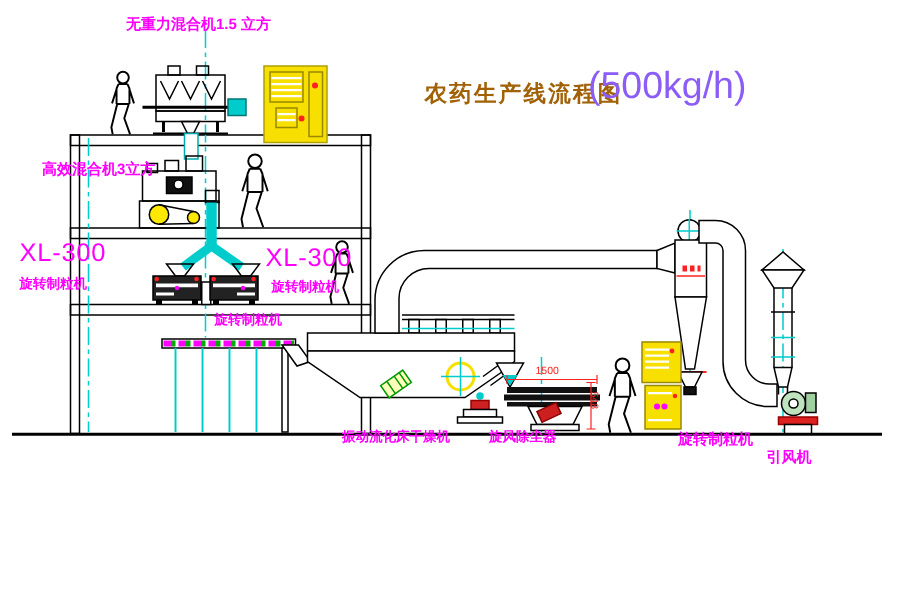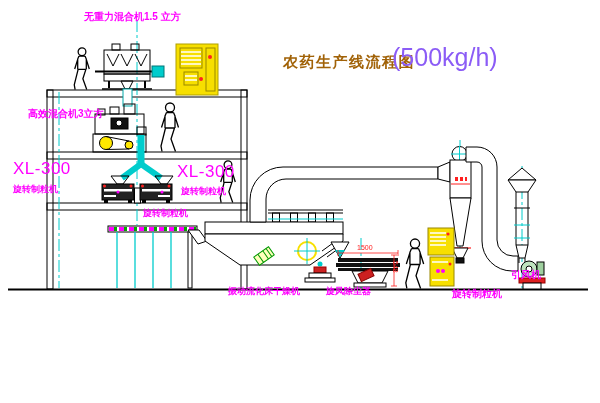--- a/index.html
+++ b/index.html
@@ -258,18 +258,18 @@
   <div class="lbl lbl-model" style="left:177px;top:163px;">XL-300</div>
   <div class="lbl lbl-xs" style="left:181px;top:187px;">旋转制粒机</div>
 
   <div class="lbl lbl-xs" style="left:143px;top:209px;">旋转制粒机</div>
 
   <div class="lbl lbl-xs" style="left:228px;top:287px;text-align:center;">振动流化床干燥机</div>
 
   <div class="lbl lbl-xs" style="left:326px;top:287px;">旋风除尘器</div>
 
   <div class="lbl lbl-sm" style="left:452px;top:289px;">旋转制粒机</div>
-  <div class="lbl lbl-sm" style="left:511px;top:270px;">引风机</div>
+  <div class="lbl lbl-sm" style="left:511px;top:301px;">引风机</div>
 
   <div class="dim" style="left:357px;top:244px;">1500</div>
   <div class="dim rot90" style="left:399px;top:261px;">548</div>
 
 </div>
 
 </body></html>

